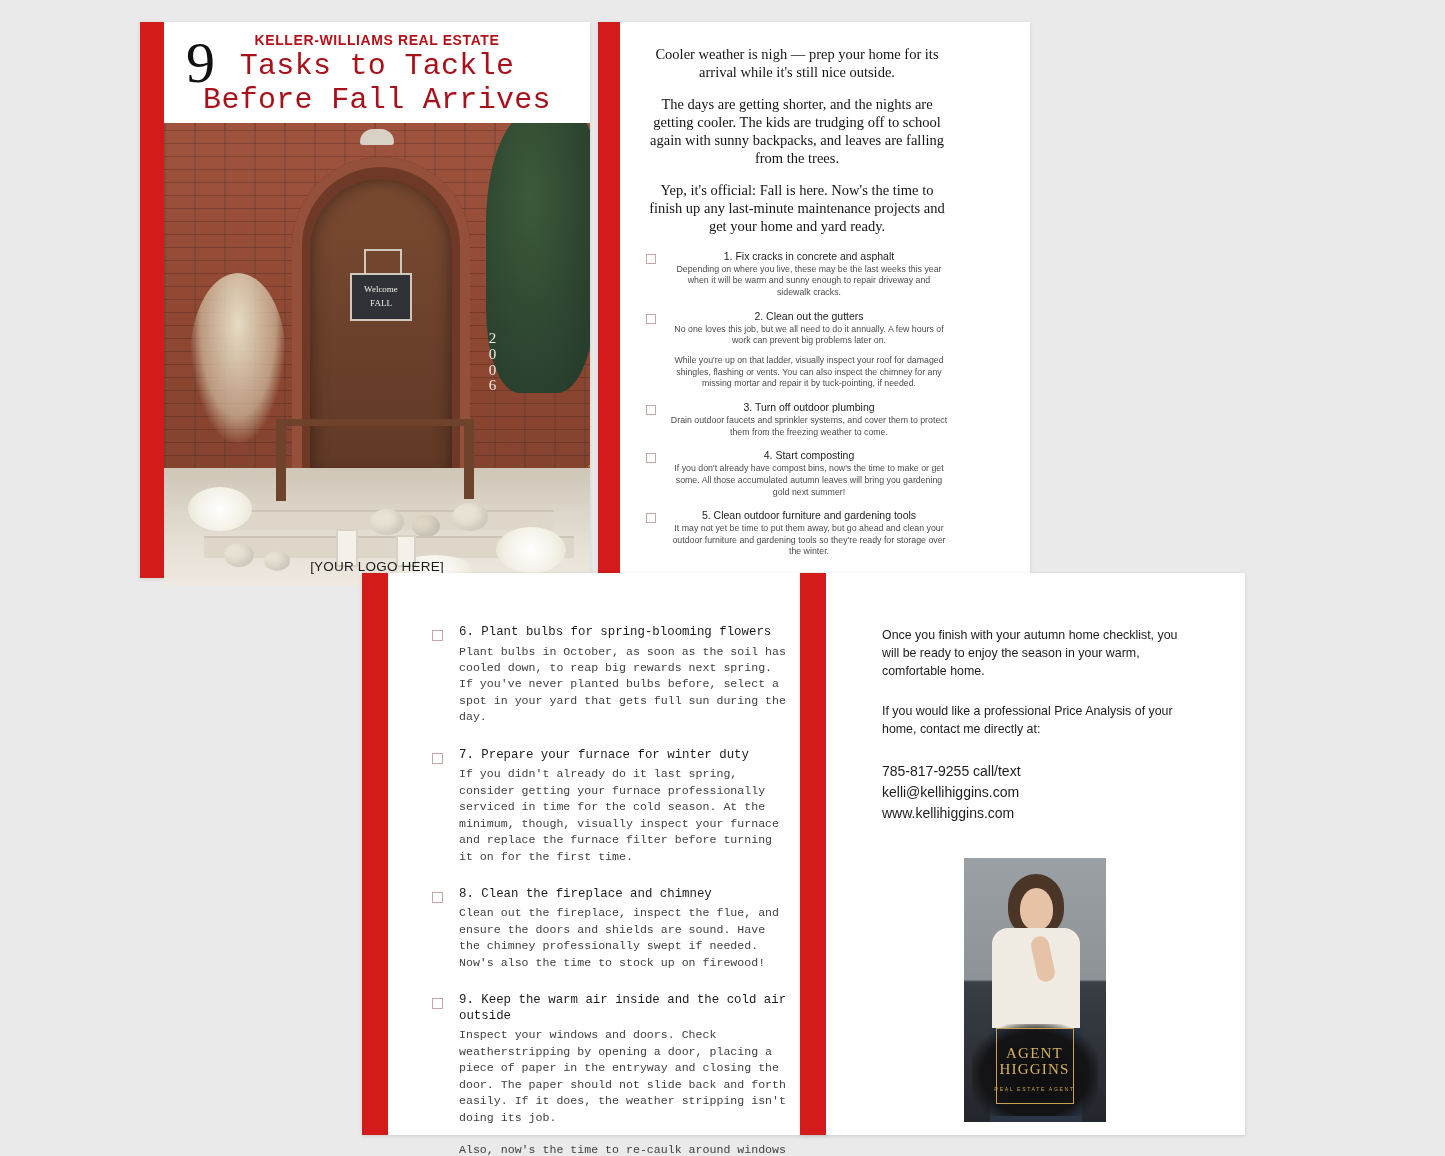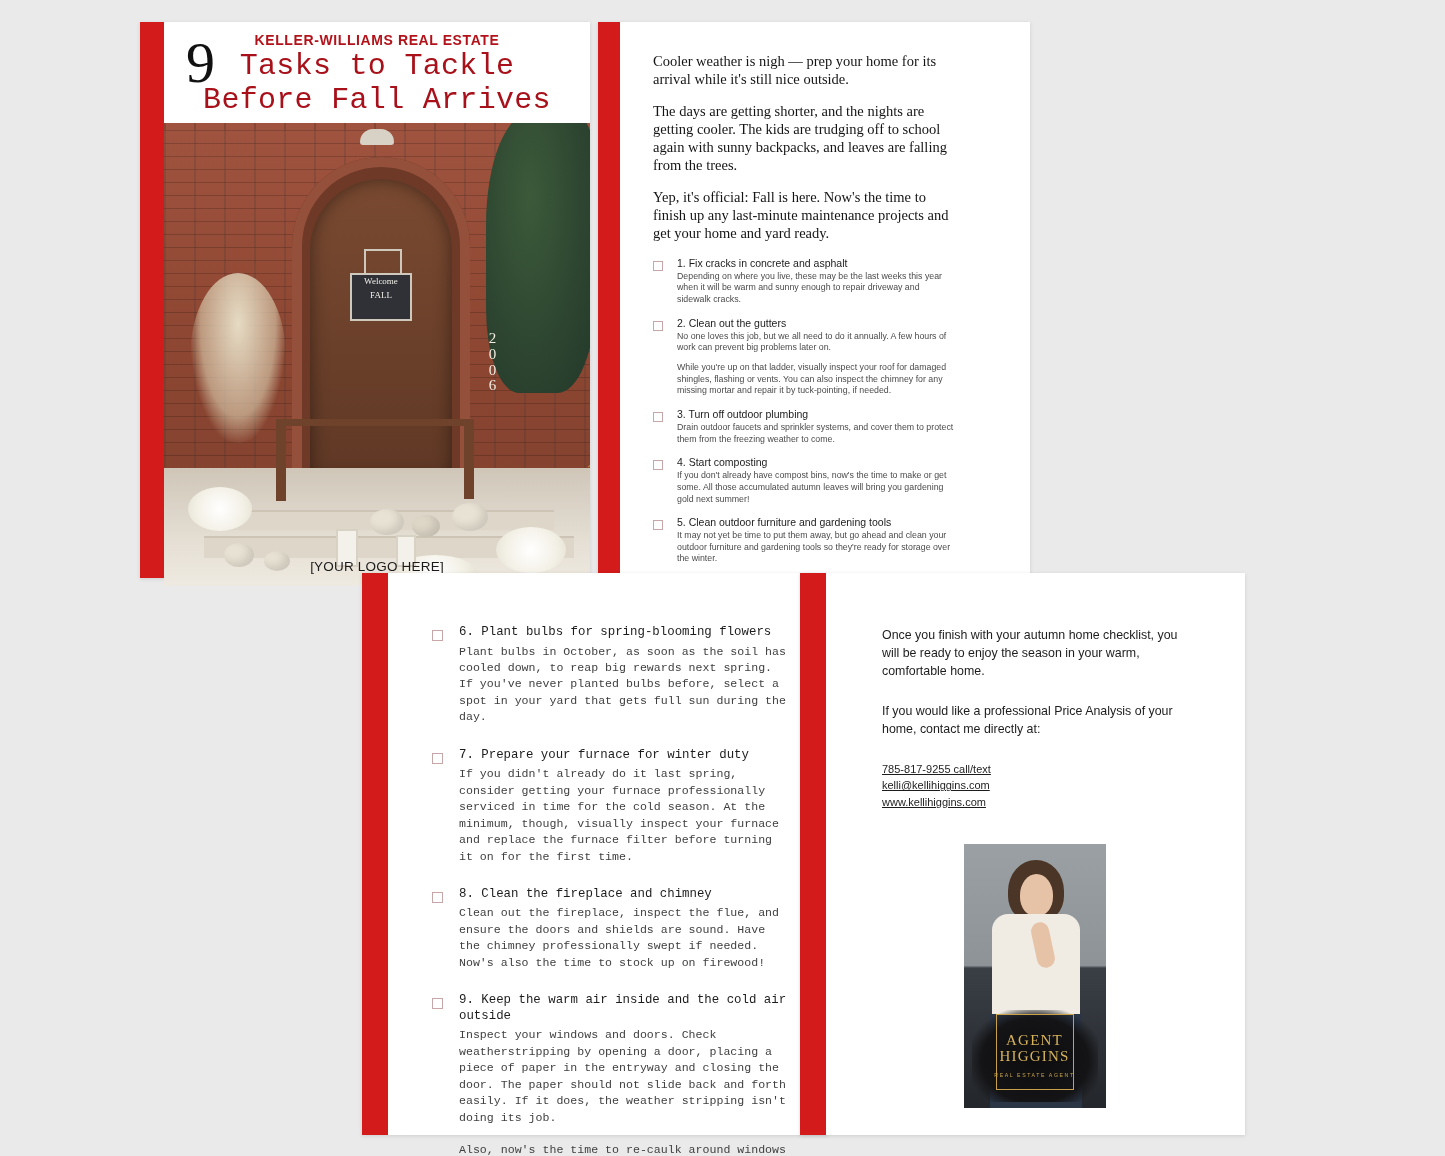--- a/index.html
+++ b/index.html
@@ -121,21 +121,21 @@
     top: 150px;
     width: 62px;
     height: 48px;
     background: #2f3136;
     border: 2px solid #cfc8bd;
     color: #f2efe9;
     font-family: "Liberation Serif", serif;
     font-size: 9px;
     text-align: center;
     line-height: 1.5;
-    padding-top: 0;
+    padding-top: 8px;
     box-sizing: border-box;
   }
   .sign-hanger {
     position: absolute;
     left: 200px;
     top: 126px;
     width: 34px;
     height: 26px;
     border-left: 2px solid #cfc8bd;
     border-right: 2px solid #cfc8bd;
@@ -228,21 +228,21 @@
     width: 100%;
     text-align: center;
     color: #1b1b1b;
     font-size: 13.5px;
     letter-spacing: .2px;
   }
 
   
   #page2 { left: 598px; top: 22px; width: 432px; height: 556px; }
   #page2 .red-bar { width: 22px; }
-  #page2 .page-inner { left: 22px; width: 356px; padding: 7px; }
+  #page2 .page-inner { left: 22px; width: 356px; padding: 0; text-align: center; }
 
   .p2-body { padding: 24px 28px 0 26px; }
   .serif-intro {
     font-family: "Liberation Serif", serif;
     font-size: 14.5px;
     line-height: 1.24;
     color: #141414;
     margin-bottom: 14px;
   }
   .check-list { margin-top: 6px; }
@@ -289,21 +289,21 @@
   #page4 { left: 800px; top: 573px; width: 445px; height: 562px; }
   #page4 .red-bar { width: 26px; }
   #page4 .page-inner { left: 26px; width: 419px; }
   .p4-body { padding: 54px 58px 0 56px; }
   .p4-para {
     font-size: 12.4px;
     line-height: 1.45;
     color: #1d1d1d;
     margin-bottom: 22px;
   }
-  .p4-contact { font-size: 11px; line-height: 1.5; color: #1d1d1d; text-decoration: underline; }
+  .p4-contact { font-size: 14px; line-height: 1.5; color: #1d1d1d; }
 
   .headshot {
     position: relative;
     margin: 34px auto 0 auto;
     width: 142px;
     height: 264px;
     background: linear-gradient(180deg,#9aa0a3 0%, #8d9397 46%, #3a3f46 47%, #23262b 100%);
     overflow: hidden;
   }
   .hs-hair {

